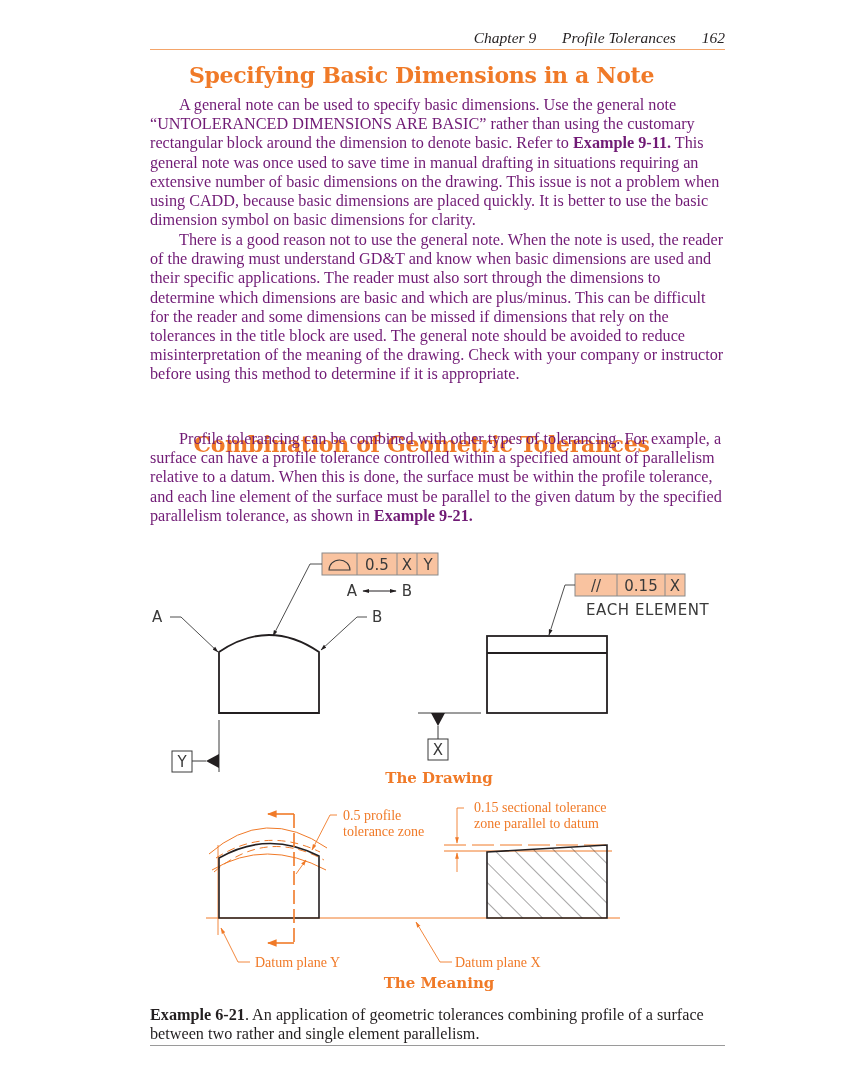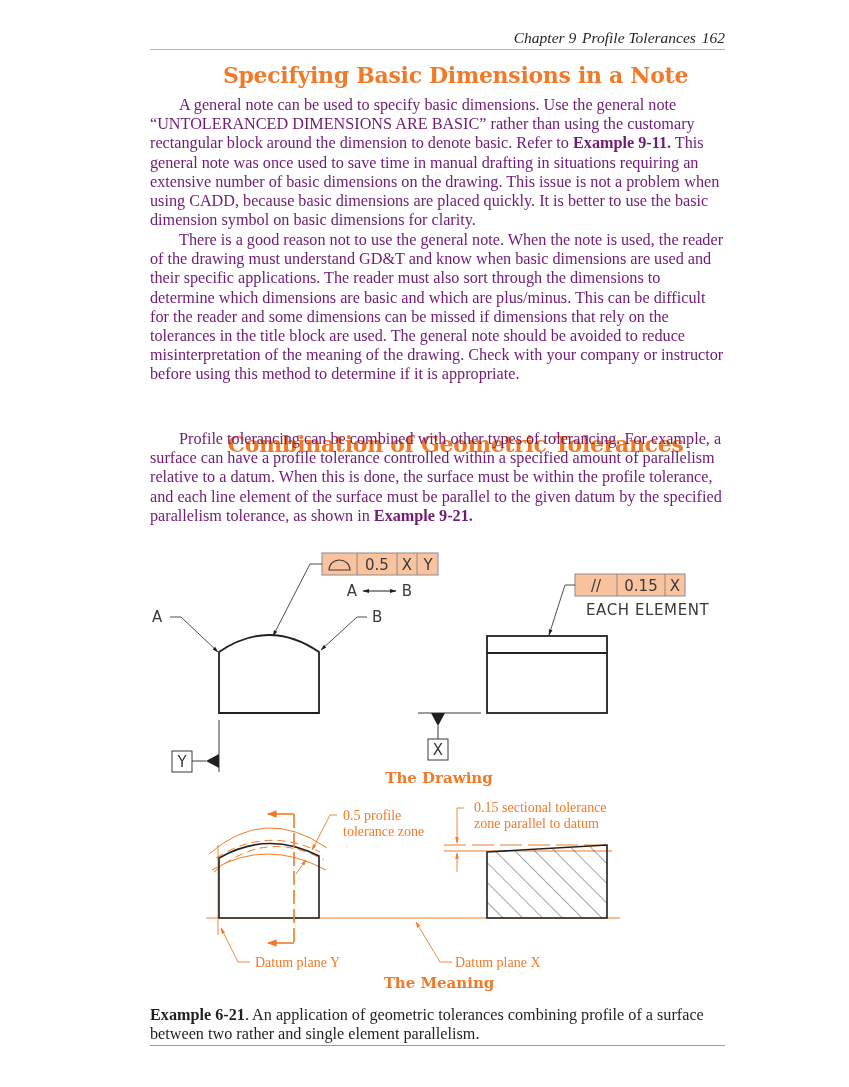--- a/index.html
+++ b/index.html
@@ -1,22 +1,22 @@
 <!DOCTYPE html>
 <html><head>
 <meta charset="utf-8">
 <style>
   html, body { margin: 0; padding: 0; background: #ffffff; }
   body { width: 849px; height: 1087px; position: relative; overflow: hidden;
          font-family: "DejaVu Serif", "Liberation Serif", serif; color: #231f20; }
   .running-head { position: absolute; left: 150px; top: 29px; width: 575px; text-align: right;
                   font-family: "Liberation Serif", serif; font-style: italic; font-size: 15.5px; color: #231f20; }
-  .running-head span { margin-left: 2px; text-align: right; }
+  .running-head span { margin-left: 22px; text-align: right; }
   .head-rule { position: absolute; left: 150px; top: 49px; width: 575px; height: 1px; background: #f4a56a; }
-  .section-title { position: absolute; left: 168px; width: 575px; text-align: center;
+  .section-title { position: absolute; left: 134px; width: 575px; text-align: center;
                    font-family: "DejaVu Serif", serif; font-weight: bold; font-size: 22px;
                    color: #f07a28; letter-spacing: -0.3px; }
   .para { position: absolute; left: 150px; width: 578px; font-family: "Liberation Serif", serif;
           font-size: 16.2px; line-height: 19.2px; color: #701a75; text-indent: 29px; margin: 0; }
   .para b { font-weight: bold; }
   .caption { position: absolute; left: 150px; top: 1006px; width: 578px; font-family: "Liberation Serif", serif;
              font-size: 16.2px; line-height: 19.2px; margin: 0; }
   .caption-rule { position: absolute; left: 150px; top: 1045px; width: 575px; height: 1px; background: #9a9a9a; }
   svg.fig { position: absolute; left: 0; top: 0; }
   .cad { font-family: "DejaVu Sans", sans-serif; font-size: 15px; fill: #3a3a3a; }

